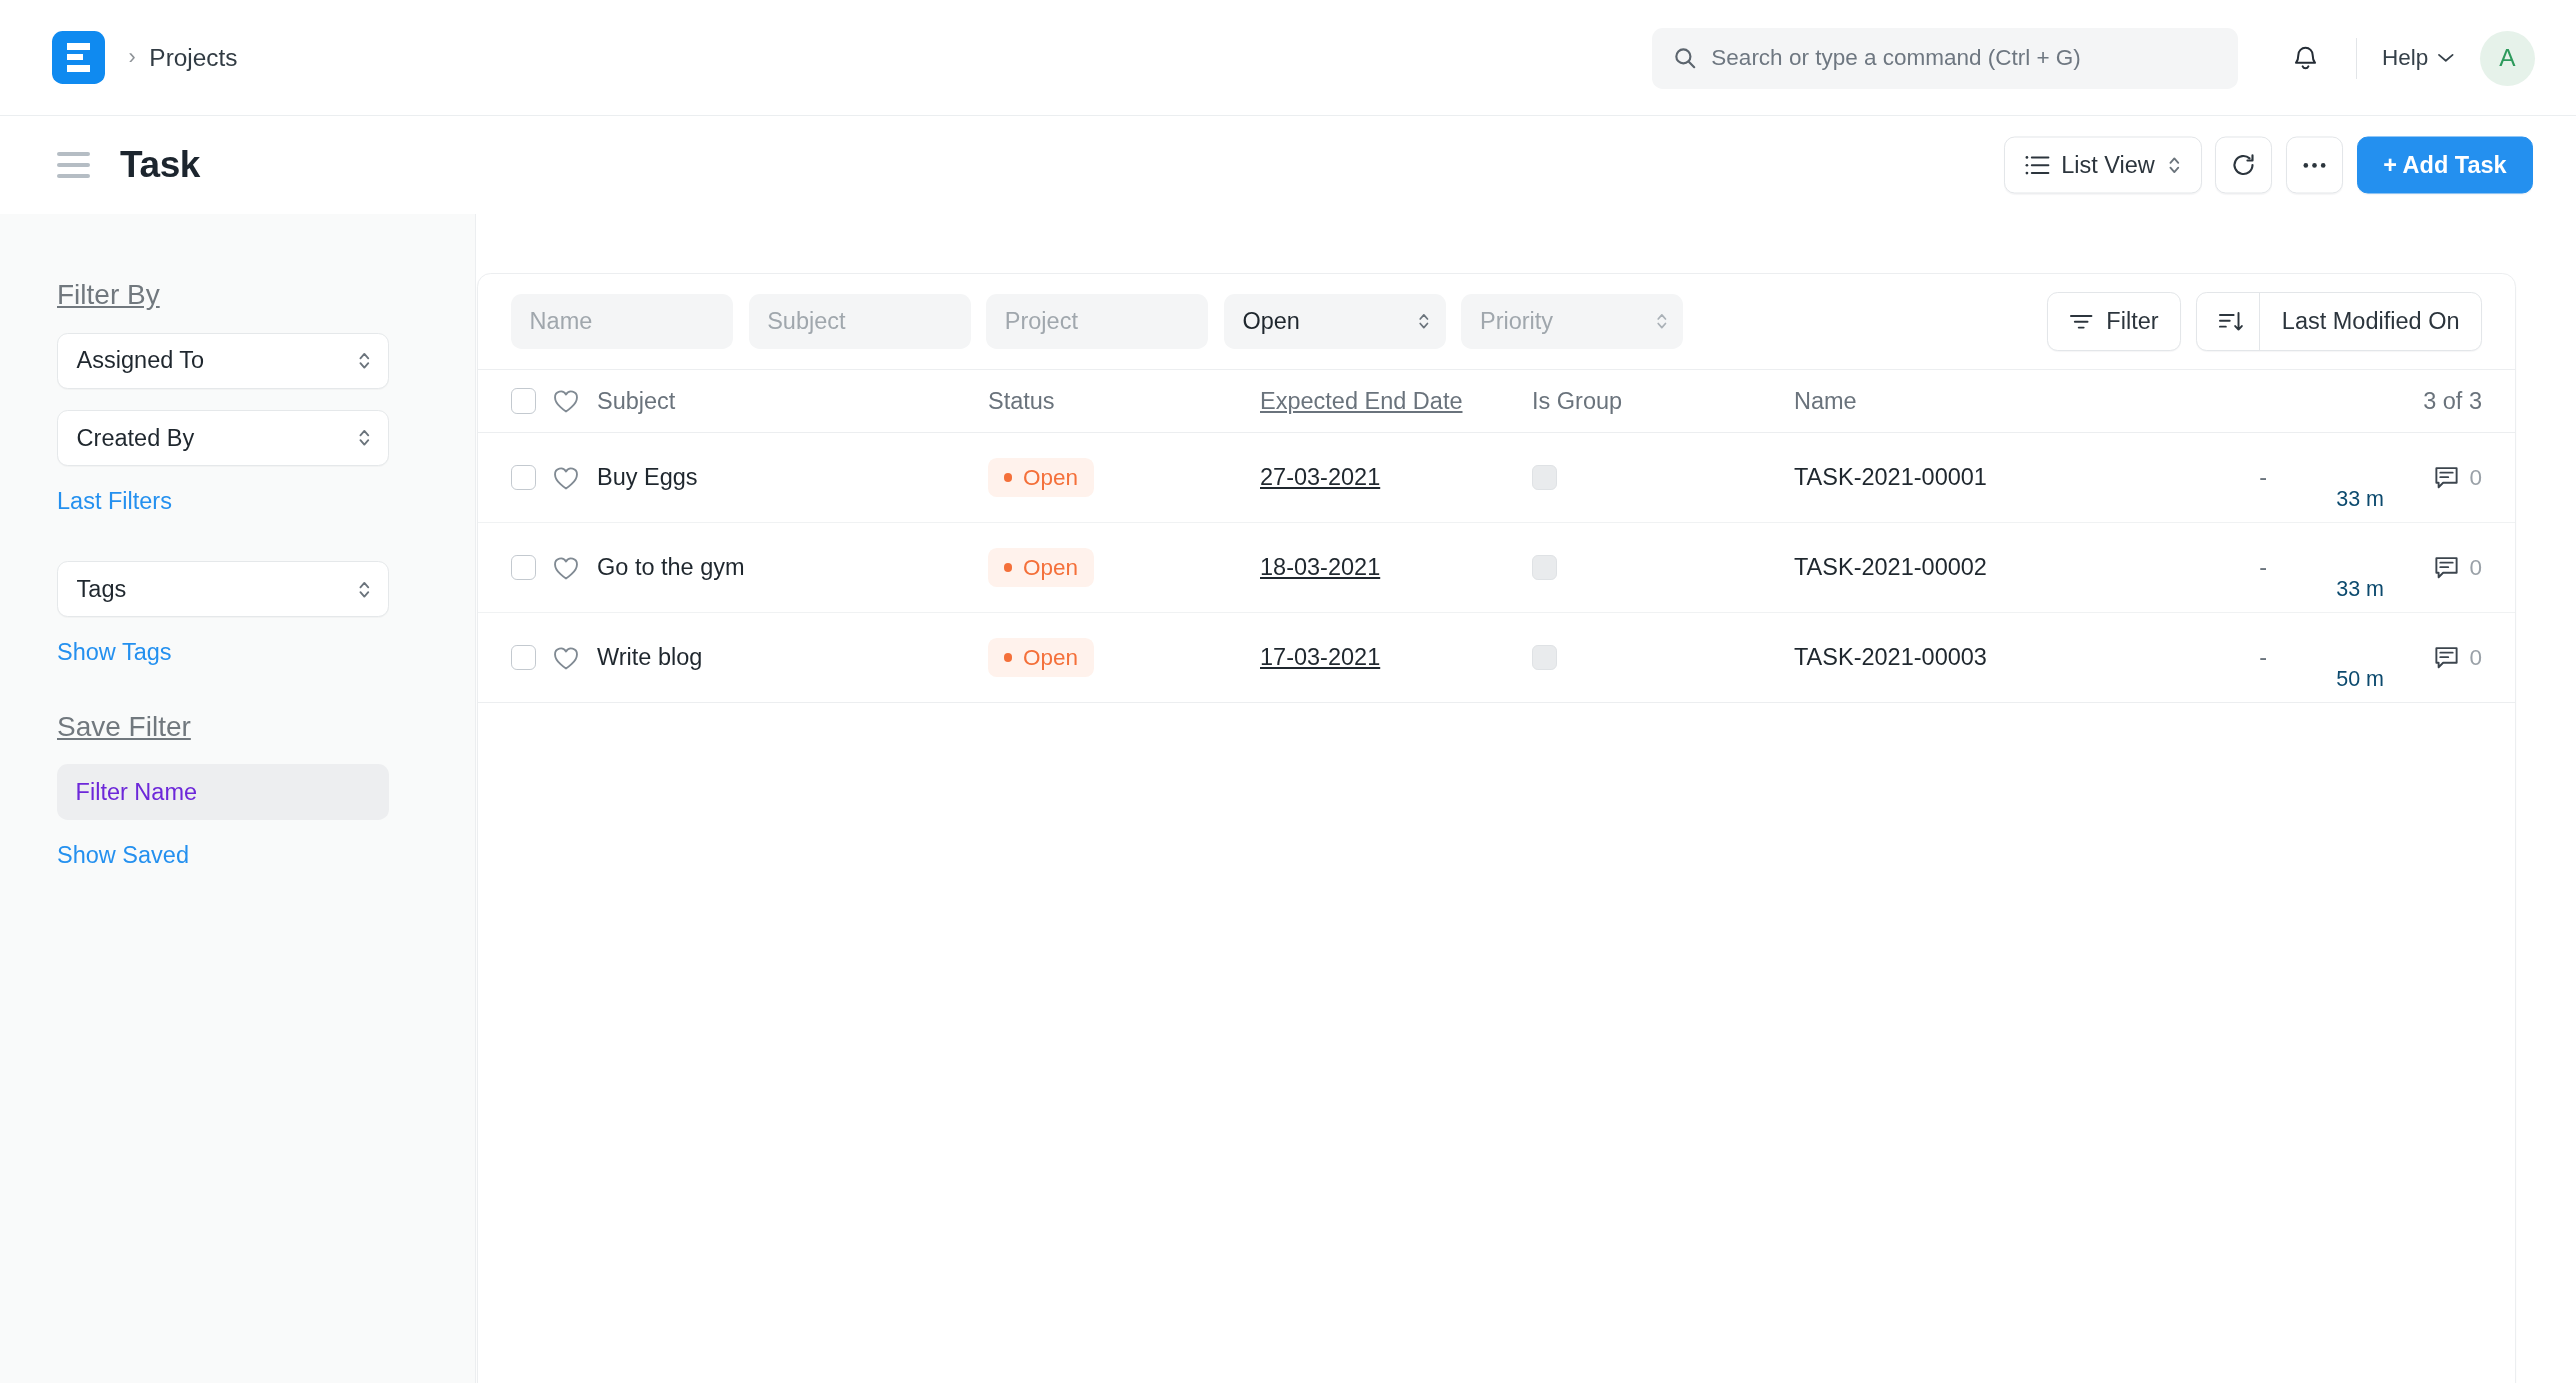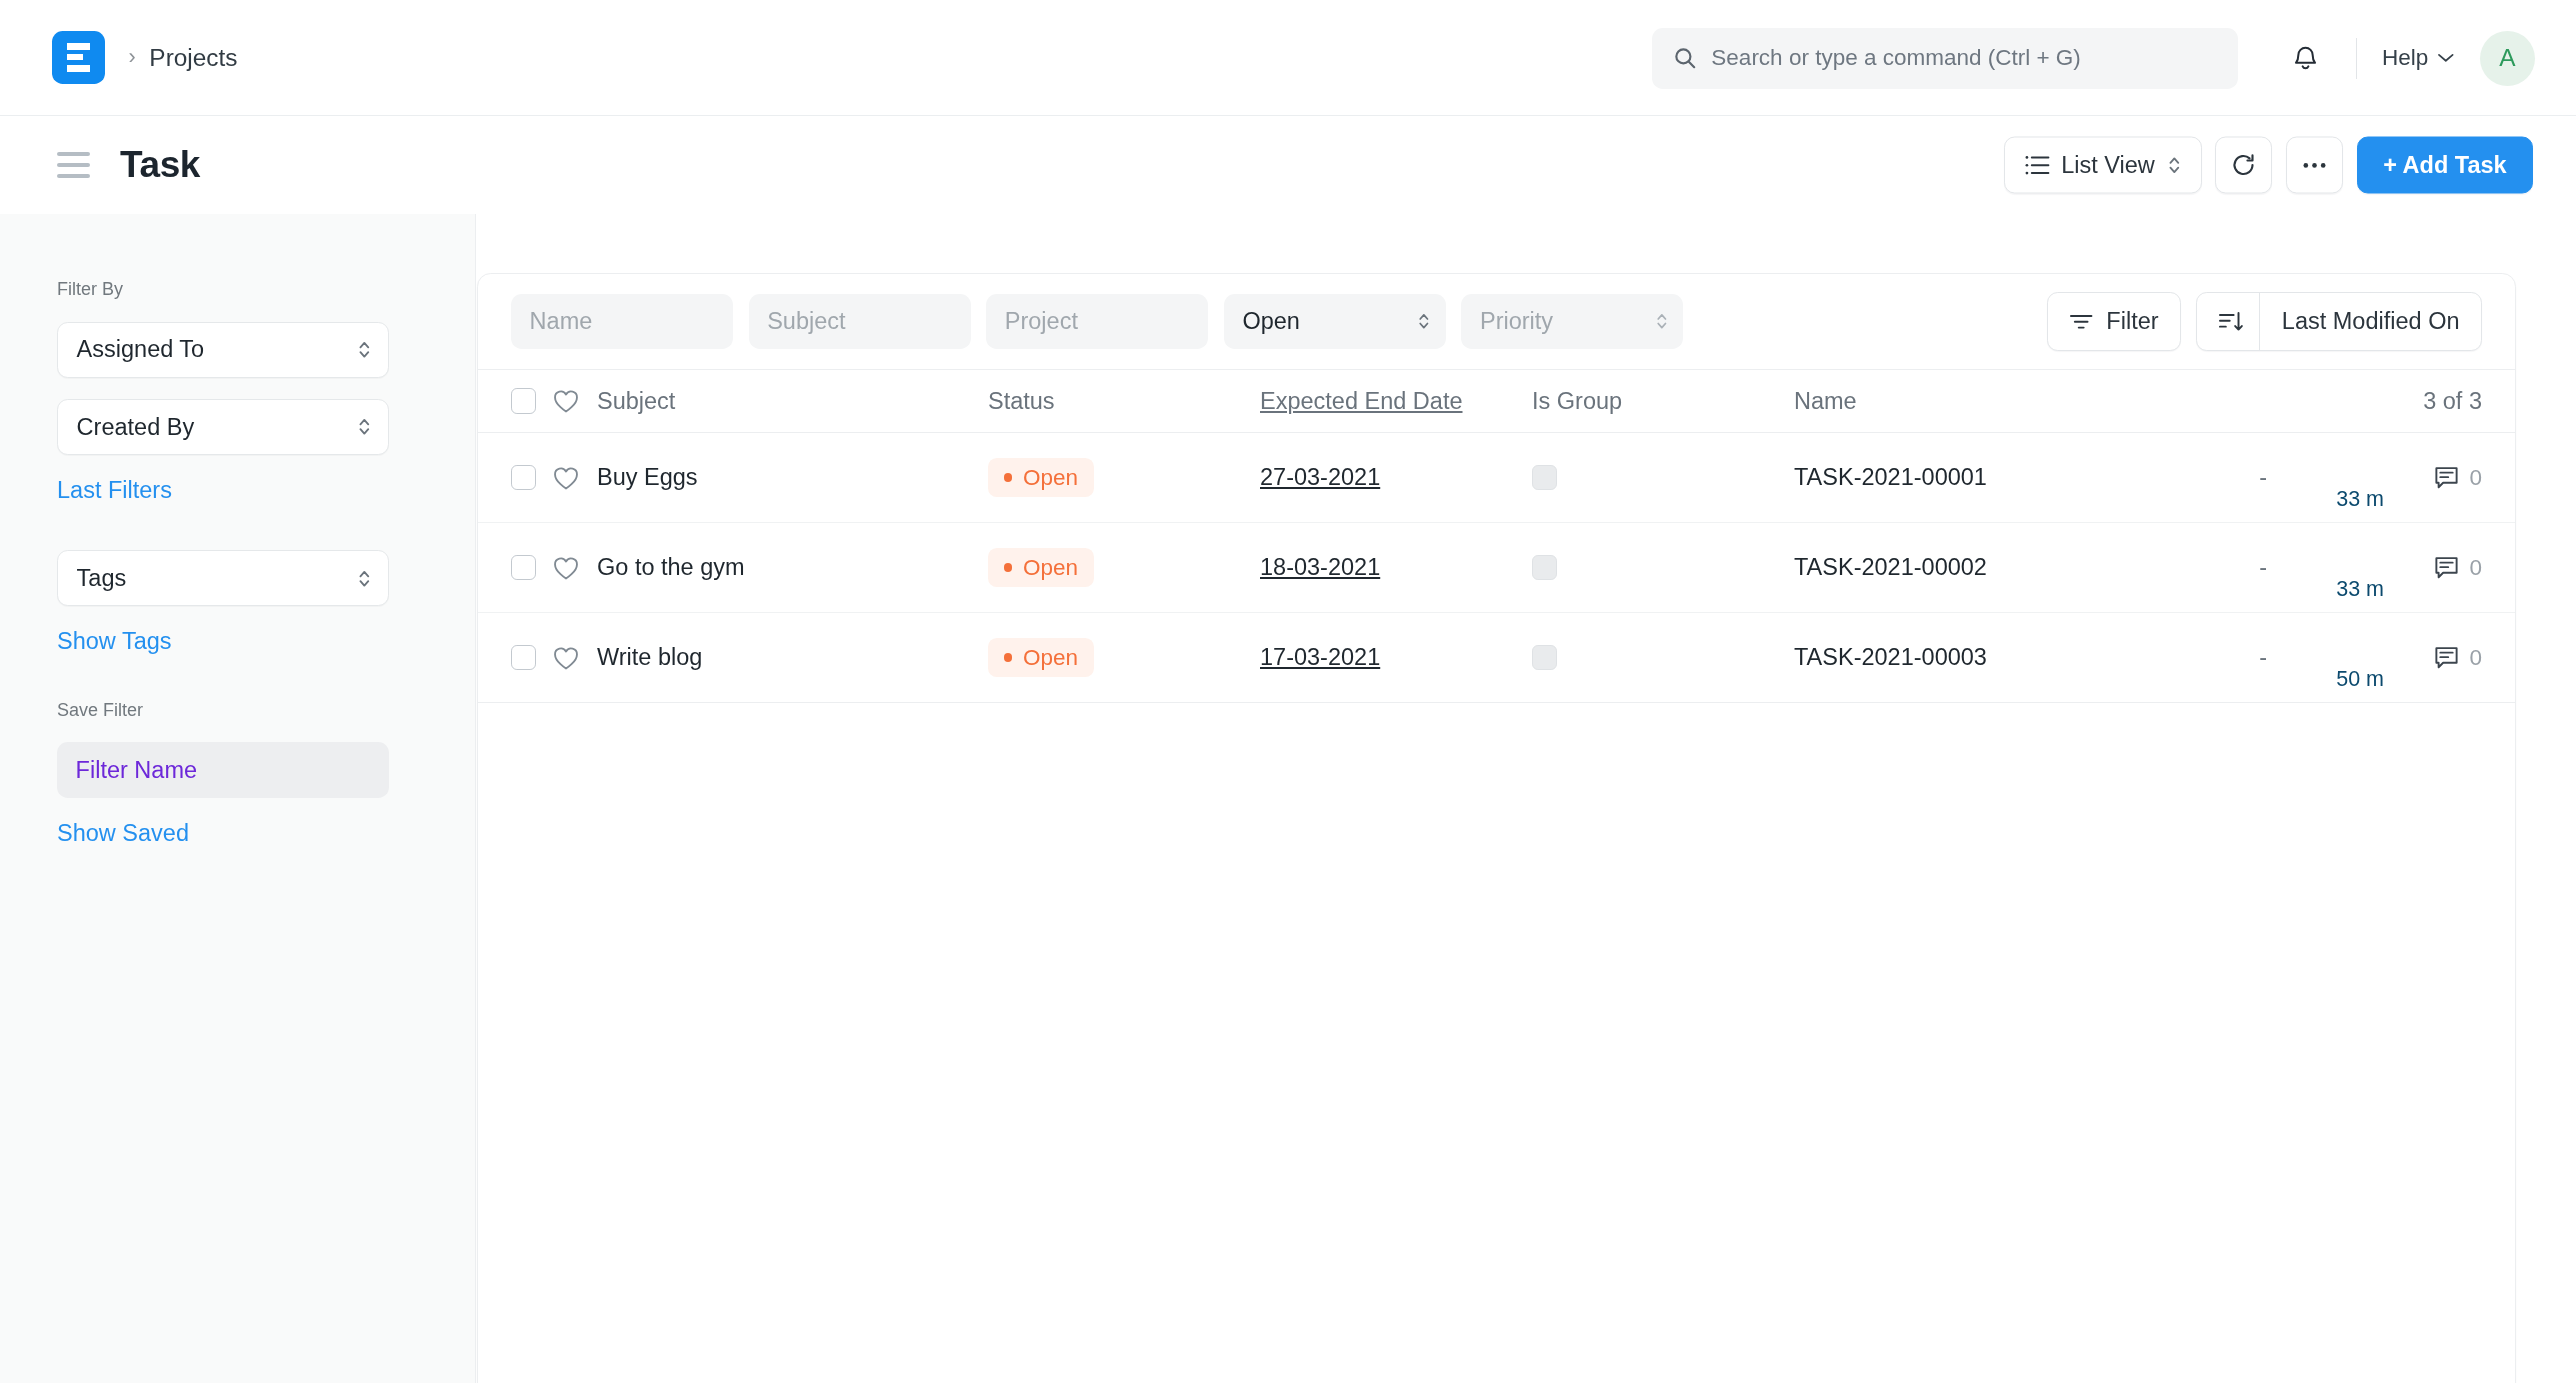--- a/index.html
+++ b/index.html
@@ -92,21 +92,21 @@
   .chev-ud { display: inline-flex; flex-direction: column; line-height: .55; font-size: 16.6px; color: #6b747c; }
 
   
   .sidebar {
     position: absolute; top: 214px; left: 0;
     width: 476px; height: 1170px;
     background: #f9fafa;
     border-right: 1px solid #eceef0;
     padding-left: 57px; padding-top: 65px;
   }
-  .side-label { font-size: 18px; color: #71787e; }
+  .side-label { font-size: 28px; color: #71787e; text-decoration: underline; }
   .select-field {
     width: 332px; height: 56px; margin-top: 21.5px;
     background: #ffffff; border: 1px solid #e5e8ea; border-radius: 10.7px;
     display: flex; align-items: center; justify-content: space-between;
     padding: 0 16.6px 0 18.6px;
     box-shadow: 0 1px 1px rgba(16,24,40,.03);
     font-size: 23.5px; color: #1f272e;
   }
   .link { margin-top: 21.5px; font-size: 23.5px; color: #2490ef; display: inline-block; }
   .text-input-gray {

